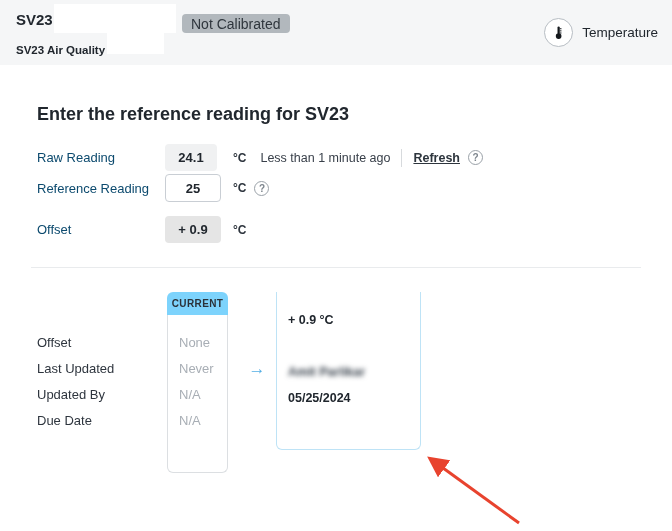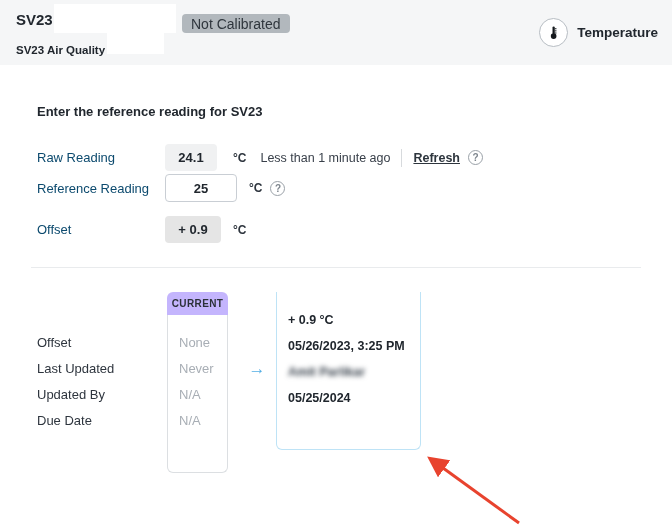--- a/index.html
+++ b/index.html
@@ -23,35 +23,35 @@
   .badge {
     position:absolute; left:182px; top:14px; height:19px;
     background:#b2b8bd; color:#2f363d; font-size:14px; font-weight:500;
     border-radius:4px; padding:0 9px; display:flex; align-items:center;
   }
   .sensor-type { position:absolute; right:14px; top:18px; display:flex; align-items:center; cursor:pointer; }
   .sensor-circle {
     width:29px; height:29px; border-radius:50%; background:#ffffff;
     border:1px solid #b7bdc3; display:flex; align-items:center; justify-content:center;
   }
-  .sensor-label { margin-left:9px; font-size:13.5px; font-weight:700; color:#21272e; }
+  .sensor-label { margin-left:9px; font-size:13.5px; font-weight:400; color:#21272e; }
   
-  .section-heading { position:absolute; left:37px; top:104px; font-size:13px; font-weight:700; color:#21272e; }
+  .section-heading { position:absolute; left:37px; top:104px; font-size:18px; font-weight:700; color:#21272e; }
   .form-row { position:absolute; left:37px; display:flex; align-items:center; }
   .row-raw { top:144px; height:27px; }
   .row-ref { top:174px; height:28px; }
   .row-off { top:216px; height:27px; }
   .form-label { width:128px; font-size:13px; color:#0c4a6e; }
   .value-box {
     height:27px; display:flex; align-items:center; justify-content:center;
     font-size:13px; font-weight:700; color:#21272e; border-radius:4px;
   }
   .raw-box { width:52px; background:#f0f1f2; margin-right:16px; }
   .ref-input {
-    width:72px; height:28px; border:1px solid #c9ced4; border-radius:4px;
+    width:56px; height:28px; border:1px solid #c9ced4; border-radius:4px;
     text-align:center; font-family:"Liberation Sans", sans-serif;
     font-size:13px; font-weight:700; color:#21272e; background:#ffffff; margin-right:12px;
   }
   .offset-box { width:56px; background:#e5e5e5; margin-right:12px; }
   .unit { font-size:12px; font-weight:600; color:#2e353e; }
   .age-text { font-size:12.5px; color:#39404a; margin-left:14px; white-space:nowrap; }
   .v-divider { width:1px; height:18px; background:#d7dadd; margin:0 11px; }
   .refresh-link { font-size:12.5px; font-weight:600; color:#2d353d; text-decoration:underline; cursor:pointer; }
   .help-icon {
     width:15px; height:15px; border-radius:50%; border:1px solid #9aa1a8;
@@ -61,21 +61,21 @@
   .h-divider { position:absolute; left:31px; top:267px; width:610px; height:1px; background:#e9ebed; }
   
   .cmp-label { position:absolute; left:37px; height:18px; line-height:18px; font-size:13px; color:#2e353e; }
   .cmp-col { position:absolute; top:292px; }
   .col-current { left:167px; width:61px; }
   .col-update  { left:276px; width:145px; }
   .cmp-head {
     height:23px; display:flex; align-items:center; justify-content:center;
     border-radius:6px 6px 0 0; font-size:10px; font-weight:700; letter-spacing:0.4px; color:#2b3138;
   }
-  .head-current { background:#c4b5fd; }
+  .head-current { background:#7dd3fc; }
   .head-update  { background:#bee3f6; }
   .cmp-body { position:relative; height:158px; background:#ffffff; border-radius:0 0 6px 6px; }
   .body-current { border:1px solid #dcdfe2; border-top:none; }
   .body-update  { border:1px solid #bee3f6; border-top:none; }
   .cmp-val { position:absolute; height:18px; line-height:18px; white-space:nowrap; }
   .val-current { left:11px; font-size:13px; color:#a8aeb5; }
   .val-update  { left:11px; font-size:12.5px; font-weight:700; color:#21272e; }
   .v-r1 { top:19px; } .v-r2 { top:45px; } .v-r3 { top:71px; } .v-r4 { top:97px; }
   .transfer-arrow {
     position:absolute; left:246px; top:359px; width:22px; height:20px;
@@ -155,21 +155,20 @@
       <div class="cmp-val val-current v-r3">N/A</div>
       <div class="cmp-val val-current v-r4">N/A</div>
     </div>
   </div>
 
   <div class="transfer-arrow">→</div>
 
   <div class="cmp-col col-update">
     <div class="cmp-body body-update">
       <div class="cmp-val val-update v-r1">+ 0.9 °C</div>
-      <div class="cmp-val val-update v-r2">05/26/2023, 3:25 PM</div>
       <div class="cmp-val val-update v-r3 redacted-blur">Amit Parlikar</div>
       <div class="cmp-val val-update v-r4">05/25/2024</div>
     </div>
   </div>
 
   <svg class="annotation-arrow" viewBox="0 0 672 531">
     <defs>
       <marker id="arrowhead" markerWidth="7" markerHeight="7" refX="5" refY="3.5" orient="auto">
         <polygon points="0 0, 7 3.5, 0 7" fill="#e8432e"></polygon>
       </marker>

